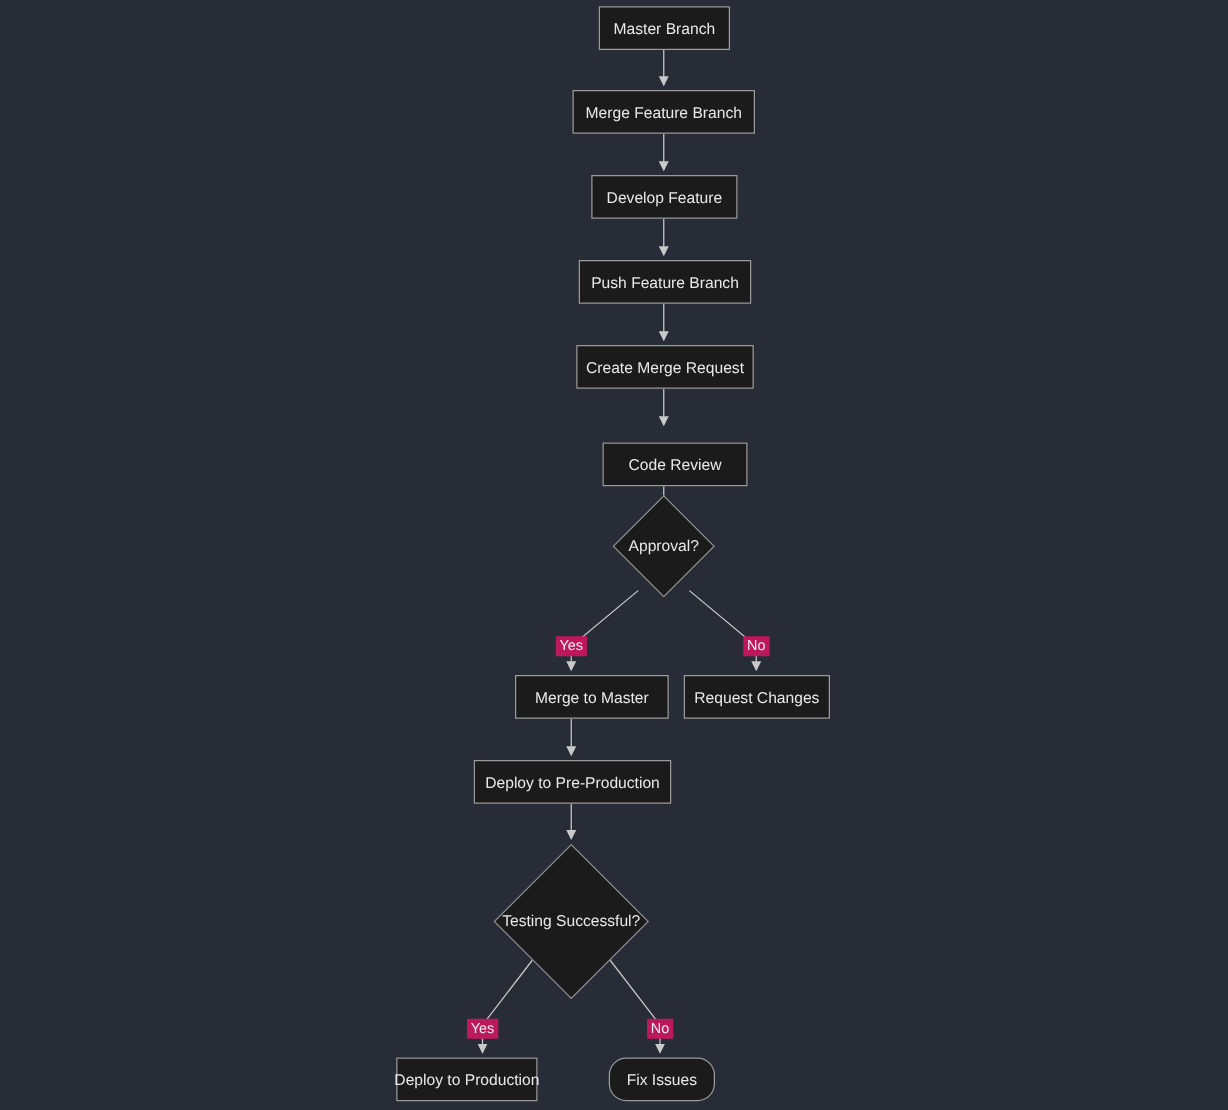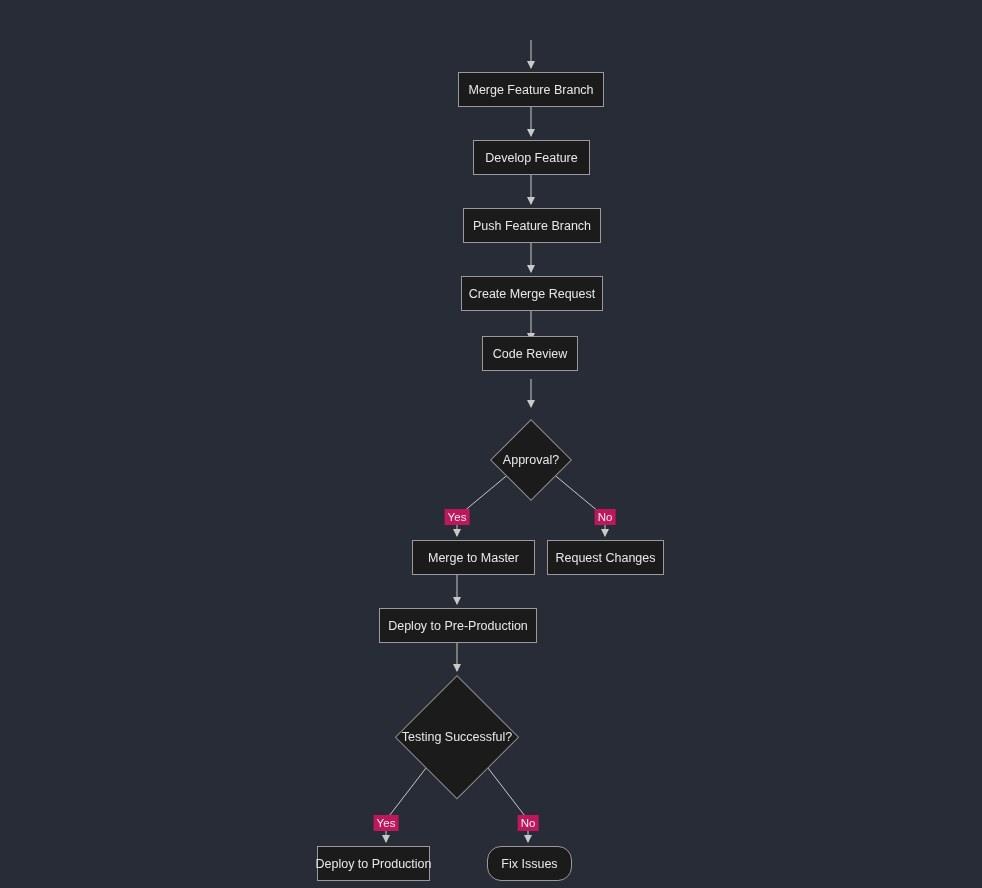--- a/index.html
+++ b/index.html
@@ -49,42 +49,45 @@
     <line x1="531" y1="311" x2="531" y2="340" marker-end="url(#arrow)"></line>
     <line x1="531" y1="379" x2="531" y2="407" marker-end="url(#arrow)"></line>
     <polyline points="510.5,472.5 457,517 457,536" marker-end="url(#arrow)"></polyline>
     <polyline points="551.5,472.5 605,517 605,536" marker-end="url(#arrow)"></polyline>
     <line x1="457" y1="575" x2="457" y2="604" marker-end="url(#arrow)"></line>
     <line x1="457" y1="643" x2="457" y2="671" marker-end="url(#arrow)"></line>
     <polyline points="426,768 386,820 386,842" marker-end="url(#arrow)"></polyline>
     <polyline points="488,768 528,820 528,842" marker-end="url(#arrow)"></polyline>
   </svg>
 
+  <div class="node" style="left:479px;top:5px;width:105px;height:35px;">
+    <span class="node-label">Master Branch</span>
+  </div>
 
   <div class="node" style="left:458px;top:72px;width:146px;height:35px;">
     <span class="node-label">Merge Feature Branch</span>
   </div>
 
   <div class="node" style="left:473px;top:140px;width:117px;height:35px;">
     <span class="node-label">Develop Feature</span>
   </div>
 
   <div class="node" style="left:463px;top:208px;width:138px;height:35px;">
     <span class="node-label">Push Feature Branch</span>
   </div>
 
   <div class="node" style="left:461px;top:276px;width:142px;height:35px;">
     <span class="node-label">Create Merge Request</span>
   </div>
 
-  <div class="node" style="left:482px;top:336px;width:96px;height:35px;">
+  <div class="node" style="left:482px;top:354px;width:116px;height:35px;">
     <span class="node-label">Code Review</span>
   </div>
 
-  <div class="node diamond" style="left:490px;top:419px;width:82px;height:82px;">
+  <div class="node diamond" style="left:490px;top:396px;width:82px;height:82px;">
     <span class="diamond-shape"></span>
     <span class="node-label">Approval?</span>
   </div>
 
   <div class="edge-label" style="left:457px;top:517px;">Yes</div>
   <div class="edge-label" style="left:605px;top:517px;">No</div>
 
   <div class="node" style="left:412px;top:540px;width:123px;height:35px;">
     <span class="node-label">Merge to Master</span>
   </div>

